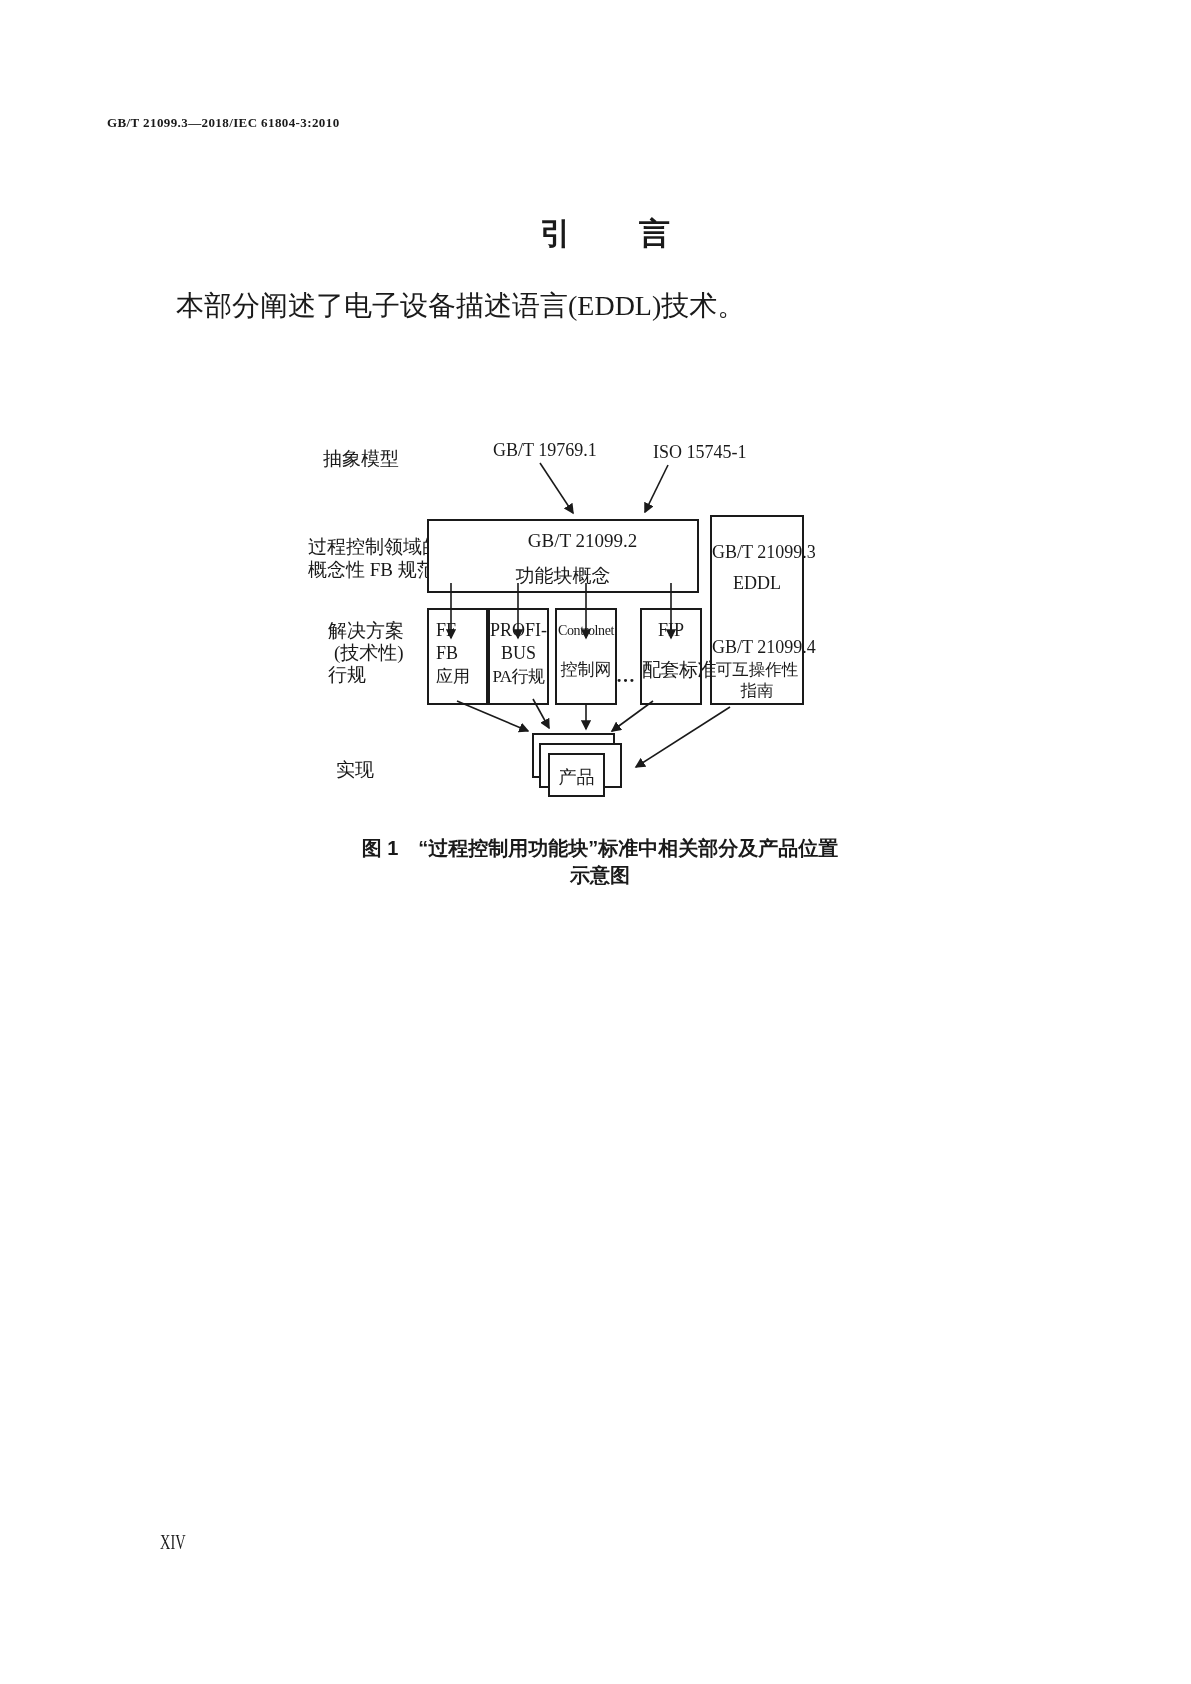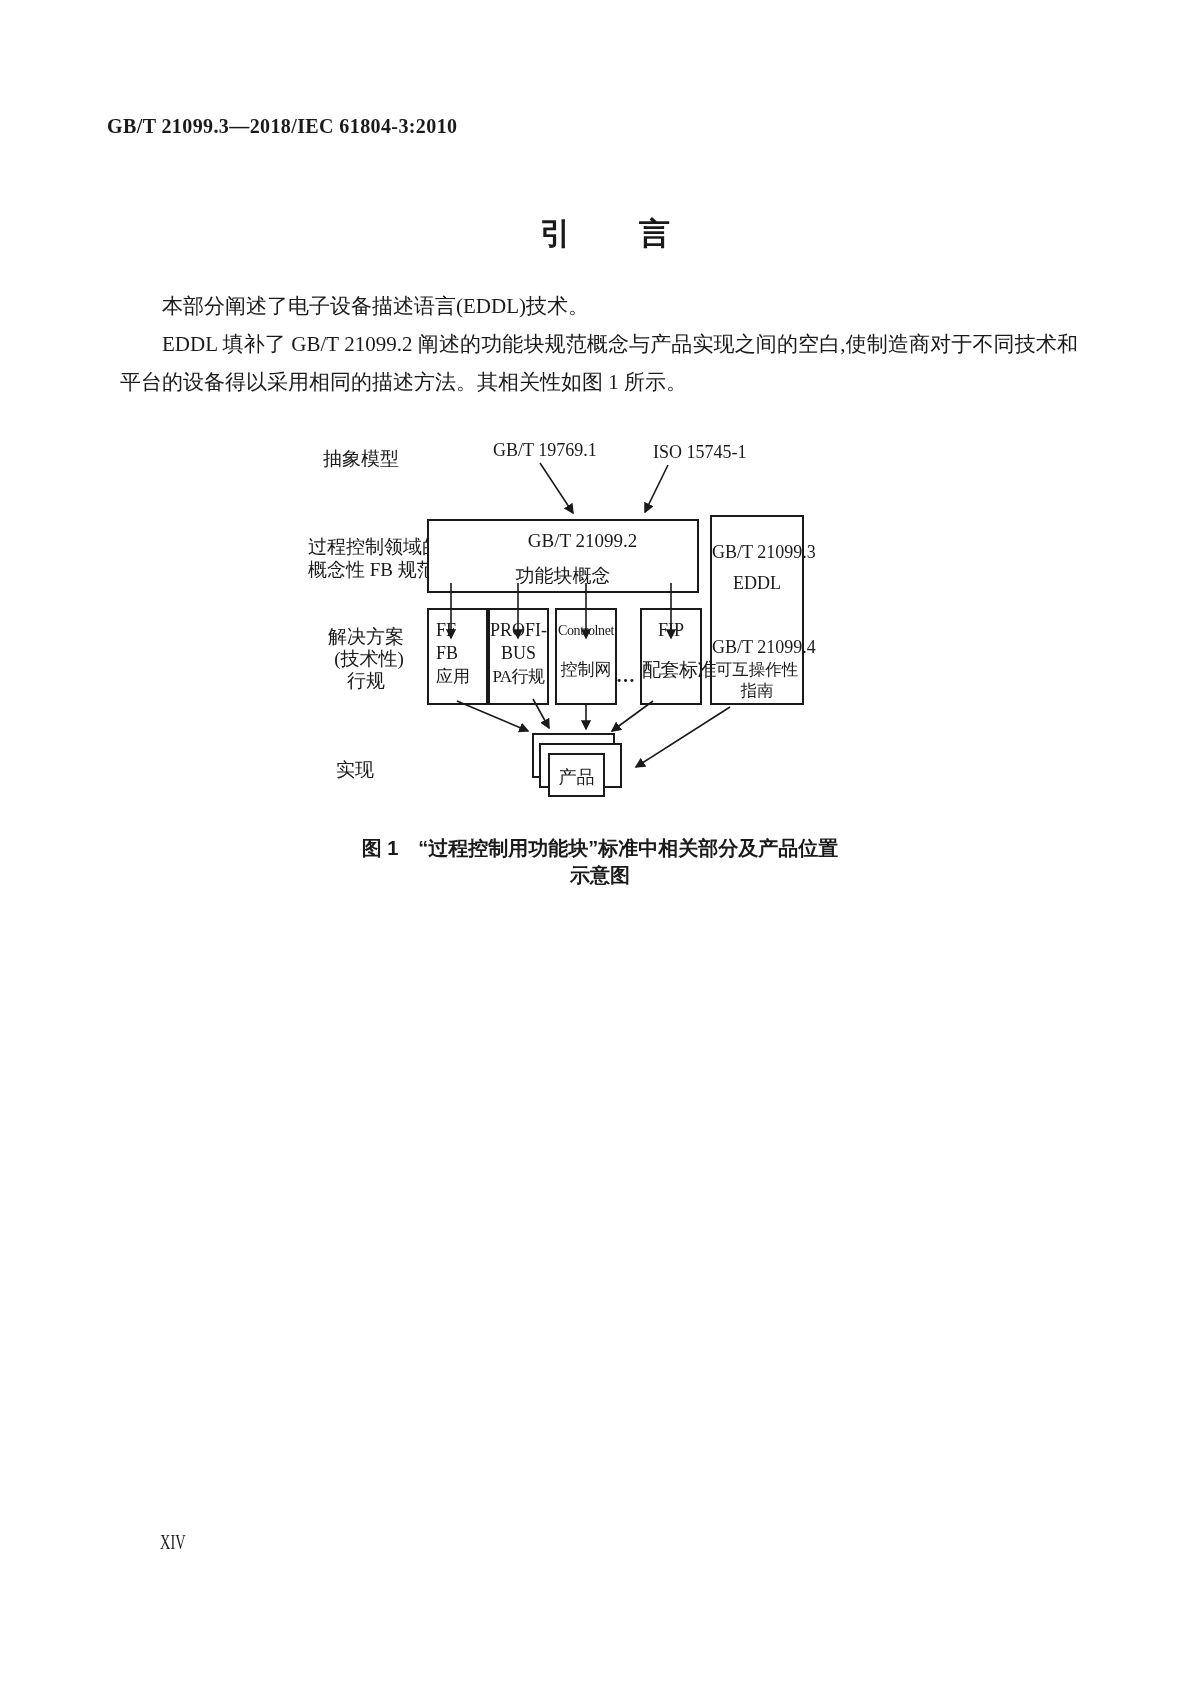--- a/index.html
+++ b/index.html
@@ -4,23 +4,23 @@
 <style>
   html,body{margin:0;padding:0;background:#e8e8e8;}
   .page{
     position:relative;width:1191px;height:1684px;margin:0 auto;
     background:#ffffff;color:#1a1a1a;overflow:hidden;
     font-family:"Liberation Serif","DejaVu Serif",serif;
   }
   .hei{font-family:"Liberation Sans","DejaVu Sans",sans-serif;padding-left:46px;}
   .abs{position:absolute;}
 
-  .doc-header{left:107px;top:115px;font-size:20px;font-weight:bold;letter-spacing:.4px;}
+  .doc-header{left:107px;top:115px;font-size:13px;font-weight:bold;letter-spacing:.4px;}
   .doc-title{left:0;top:213px;width:1120px;text-align:center;font-size:31px;font-weight:bold;letter-spacing:2px;}
-  .body-text{left:120px;top:287px;width:958px;font-size:21px;line-height:38px;text-align:justify;}
+  .body-text{left:120px;top:287px;width:958px;font-size:28px;line-height:38px;text-align:justify;}
   .body-text p{margin:0;text-indent:2em;}
 
   .figure{left:290px;top:415px;width:520px;height:400px;}
   .figure .lbl{position:absolute;font-size:19px;}
   .figure .latin{font-size:18px;}
 
   .box{position:absolute;border:2px solid #1a1a1a;background:#fff;box-sizing:border-box;}
   .concept-box{left:137px;top:104px;width:272px;height:74px;text-align:center;}
   .concept-box .l1{margin-top:9px;font-size:19px;padding-left:39px;}
   .concept-box .l2{margin-top:11px;font-size:19px;}
@@ -61,31 +61,30 @@
 <body>
 
 <div class="page">
 
   <div class="abs doc-header">GB/T 21099.3—2018/IEC 61804-3:2010</div>
 
   <div class="abs doc-title hei">引　　言</div>
 
   <div class="abs body-text">
     <p>本部分阐述了电子设备描述语言(EDDL)技术。</p>
-    <p>EDDL 填补了 GB/T 21099.2 阐述的功能块规范概念与产品实现之间的空白,使制造商对于不同技术和平台的设备得以采用相同的描述方法。其相关性如图 1 所示。</p>
   </div>
 
   <div class="abs figure">
 
     <div class="lbl" style="left:33px;top:31px;">抽象模型</div>
     <div class="lbl" style="left:18px;top:120px;line-height:23px;">
       <div>过程控制领域的</div>
       <div>概念性 FB 规范</div>
     </div>
-    <div class="lbl" style="left:38px;top:211px;line-height:22px;text-align:center;">
+    <div class="lbl" style="left:38px;top:205px;line-height:22px;">
       <div>解决方案</div>
       <div style="padding-left:6px;">(技术性)</div>
       <div>行规</div>
     </div>
     <div class="lbl" style="left:46px;top:342px;">实现</div>
 
     <div class="lbl latin" style="left:203px;top:25px;">GB/T 19769.1</div>
     <div class="lbl latin" style="left:363px;top:27px;">ISO 15745-1</div>
 
     <div class="box concept-box">

